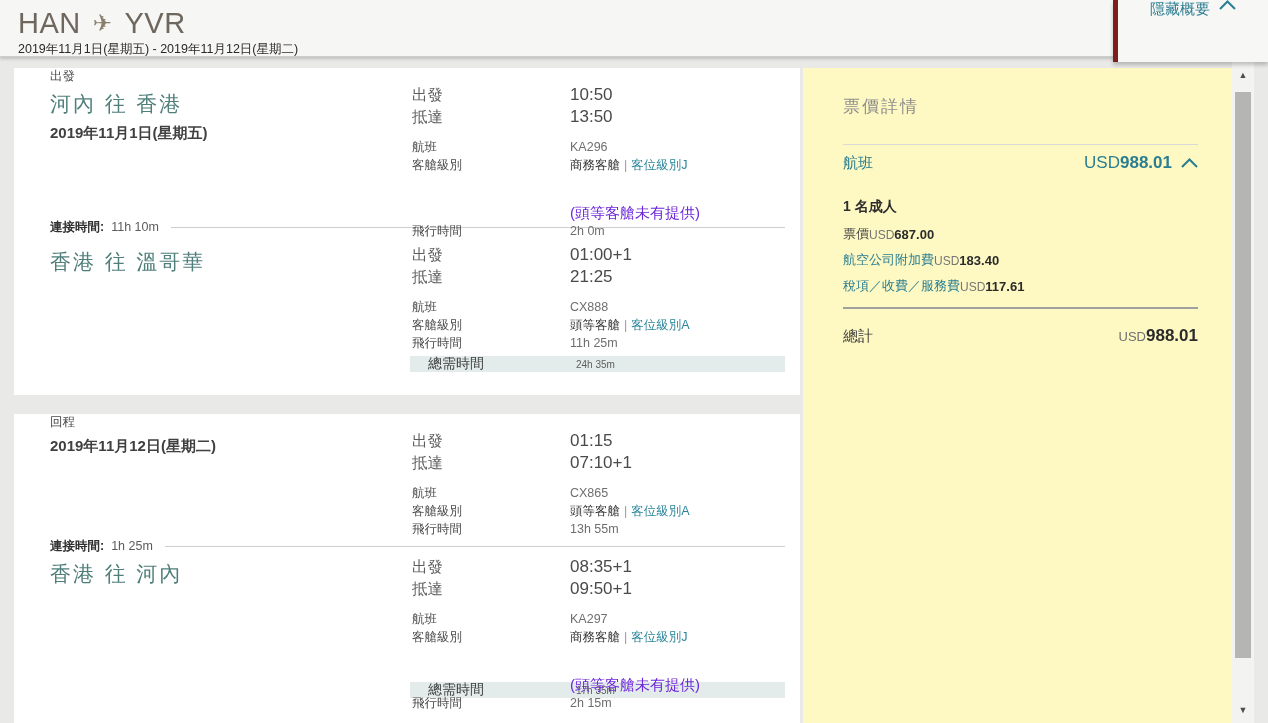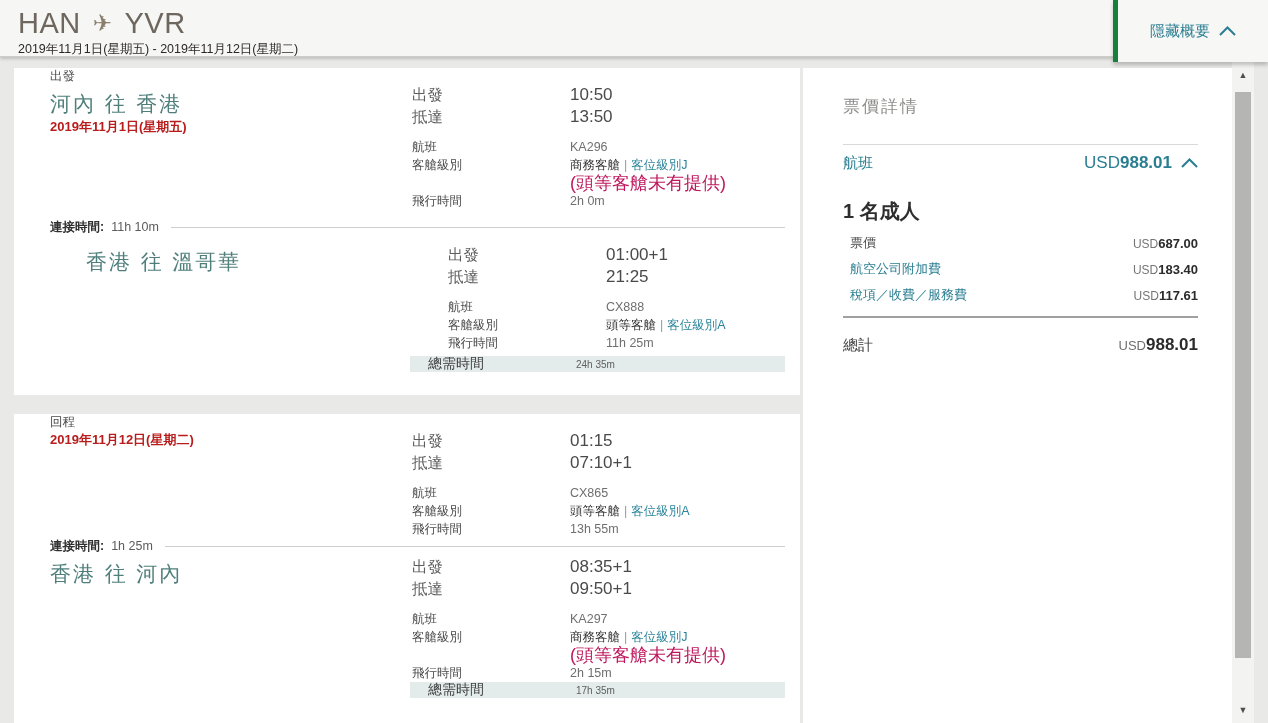--- a/index.html
+++ b/index.html
@@ -21,100 +21,100 @@
     z-index:2;
   }
   .route-title { font-size:29px; color:#6e675e; letter-spacing:.5px; display:flex; align-items:center; }
   .plane-glyph { font-size:23px; color:#8a7f6b; margin:0 12px; }
   .header-dates { font-size:12.5px; font-weight:normal; color:#2c2925; margin-top:1px; }
 
   
   .summary-toggle {
     position:absolute; right:0; top:0; width:155px; height:62px;
     background:#f7f7f5;
-    border-left:5px solid #15803d;
+    border-left:5px solid #7f1d1d;
     box-shadow:0 3px 4px rgba(0,0,0,.22);
     z-index:3;
-    display:flex; align-items:center; justify-content:center;
+    display:flex; justify-content:center;
     cursor:pointer;
   }
   .summary-toggle span { font-size:15px; color:#2a7e91; }
   .summary-toggle svg { margin-left:9px; }
 
   
   .card {
     position:absolute; left:14px; width:786px; background:#fff; overflow:hidden;
   }
   .card1 { top:68px; height:327px; }
   .card2 { top:414px; height:317px; }
 
   .segment { position:relative; }
   .seg-left { position:absolute; left:36px; top:0; width:340px; }
   .dir-label { font-size:12.5px; color:#4b4b4b; }
   .seg-route {
     font-family:"DejaVu Serif","Liberation Serif",serif;
     font-size:21px; color:#4f7f7b; letter-spacing:2px; margin-top:5px;
   }
-  .seg-date { font-size:13px; font-weight:bold; color:#b91c1c; margin-top:0; }
+  .seg-date { font-size:15px; font-weight:bold; color:#404040; margin-top:6px; }
 
   .seg-details { margin-left:398px; padding-right:20px; }
   .time-row { display:flex; line-height:22px; }
   .time-row .lbl { width:158px; font-size:15.5px; color:#5d5d5d; }
   .time-row .val { font-size:17px; color:#4a4a4a; }
   .meta-block { margin-top:10px; }
   .meta-row { display:flex; line-height:18px; }
   .meta-row .lbl { width:158px; font-size:12.5px; color:#4c4c4c; flex-shrink:0; }
   .meta-row .val { font-size:12.5px; color:#6f6f6f; }
   .cabin-main { color:#333; }
   .cabin-sep { color:#9a9a9a; padding:0 4px; }
   .cabin-link { color:#2a859b; cursor:pointer; }
-  .cabin-note { font-size:18px; color:#be185d; line-height:18px; }
+  .cabin-note { font-size:15px; color:#6d28d9; line-height:18px;margin-top:30px; }
 
   .conn-row { display:flex; align-items:center; margin-left:36px; margin-right:15px; height:16px; }
   .conn-lbl { font-size:12.5px; font-weight:bold; color:#303030; }
   .conn-val { font-size:12.5px; color:#5c5c5c; margin-left:7px; }
   .conn-line { flex:1; height:1px; background:#cfcfcd; margin-left:12px; }
 
   .total-bar {
     margin-left:396px; margin-right:15px; height:16px; background:#e3ebeb;
     display:flex; align-items:center; padding-left:18px;
   }
   .total-bar .lbl { width:148px; font-size:14px; color:#3e3e3e; }
   .total-bar .val { font-size:10px; color:#5e5e5e; }
 
   
   .card1 .seg-a { padding-top:16px; height:142px; }
   .card1 .conn-row { margin-top:9px; }
-  .card1 .seg-b { margin-top:9px; height:108px;margin-left:36px; }
+  .card1 .seg-b { margin-top:9px; height:108px; }
   .card1 .total-bar { margin-top:4px; }
   .card2 .seg-a { padding-top:16px; height:108px; }
   .card2 .conn-row { margin-top:16px; }
   .card2 .seg-b { margin-top:2px; height:126px; }
   .card2 .total-bar { margin-top:0px; }
   .seg-b .seg-route { margin-top:4px; }
 
   
   .sidebar {
     position:absolute; left:803px; top:68px; width:430px; height:655px;
-    background:#ffffff; padding:27px 35px 0 40px;
+    background:#fef9c3; padding:27px 35px 0 40px;
   }
   .fare-title {
     font-family:"DejaVu Serif","Liberation Serif",serif;
     font-size:17px; color:#8e8e8c; letter-spacing:2px;
   }
   .divider1 { height:1px; background:#d9d9d7; margin-top:26px; }
   .divider2 { height:2px; background:#a0a09e; margin-top:13px; }
   .flight-row { display:flex; justify-content:space-between; align-items:center; margin-top:8px; cursor:pointer; }
   .flight-row .lbl { font-size:15px; color:#2a7e91; }
   .flight-amt { display:flex; align-items:center; }
   .flight-amt .cur { font-size:17px; color:#2a7e91; }
   .flight-amt .num { font-size:17px; font-weight:bold; color:#2a7e91; }
   .flight-amt svg { margin-left:9px; }
-  .pax-row { font-size:20px; font-weight:bold; color:#2e2e2e; margin-top:25px; }
-  .fare-row { display:flex; justify-content:space-between; margin-top:11px; line-height:13px;margin-left:7px; }
+  .pax-row { font-size:14px; font-weight:bold; color:#2e2e2e; margin-top:25px; }
+  .fare-row { display:flex; margin-top:11px; line-height:13px; }
   .fare-row:first-of-type { margin-top:18px; }
   .fare-row .lbl { font-size:13px; color:#4a4a4a; }
   .fare-row .lbl.link { color:#2a7e91; cursor:pointer; }
   .fare-row .cur { font-size:12px; color:#757575; }
   .fare-row .num { font-size:13px; font-weight:bold; color:#2b2b2b; }
   .total-row { display:flex; justify-content:space-between; align-items:baseline; margin-top:17px; }
   .total-row .lbl { font-size:15px; color:#3f3f3f; }
   .total-row .cur { font-size:13px; color:#6f6f6f; }
   .total-row .num { font-size:17px; font-weight:bold; color:#2b2b2b; }
 

